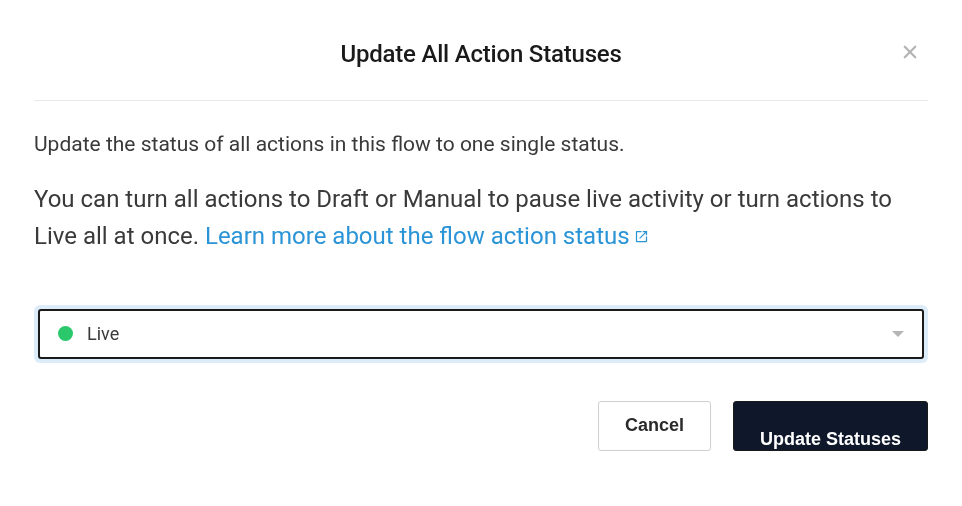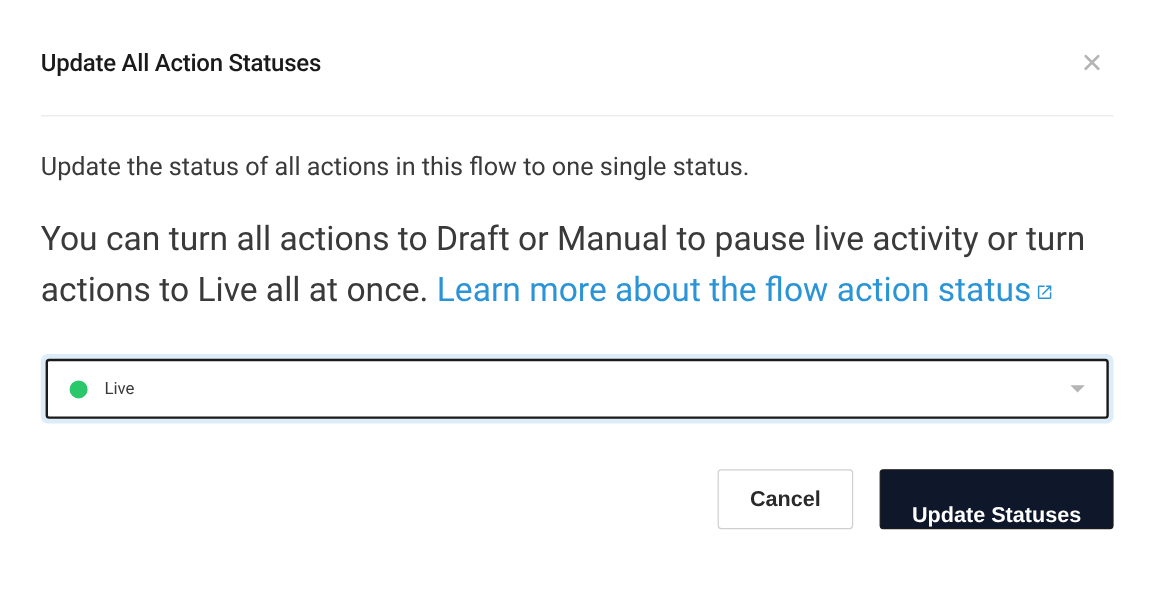--- a/index.html
+++ b/index.html
@@ -28,42 +28,43 @@
       color: #b5b5b5;
       display: flex;
       align-items: center;
       justify-content: center;
     }
     .close-btn svg {
       width: 18px;
       height: 18px;
     }
     .title {
-      font-size: 20px;
+      font-size: 24px;
       font-weight: 500;
       color: #1a1a1a;
       margin-bottom: 32px;
       letter-spacing: -0.2px;
+      text-align: center;
     }
     .divider {
       border: none;
       border-top: 1px solid #e8e8e8;
       margin-bottom: 28px;
     }
     .desc1 {
       font-size: 21px;
       color: #3a3a3a;
       line-height: 1.5;
       margin-bottom: 20px;
     }
     .desc2 {
-      font-size: 28px;
+      font-size: 24px;
       color: #3a3a3a;
       line-height: 1.55;
-      margin-bottom: 32px;
+      margin-bottom: 50px;
     }
     .link {
       color: #2a94d6;
       text-decoration: none;
       cursor: pointer;
     }
     .link svg {
       width: 15px;
       height: 15px;
       vertical-align: baseline;
@@ -96,21 +97,21 @@
     }
     .status-dot {
       width: 15px;
       height: 15px;
       border-radius: 50%;
       background: #2bc76b;
       margin-right: 14px;
       flex-shrink: 0;
     }
     .select-value {
-      font-size: 14px;
+      font-size: 18px;
       color: #3a3a3a;
     }
     .caret {
       position: absolute;
       right: 18px;
       top: 50%;
       transform: translateY(-50%);
       width: 0;
       height: 0;
       border-left: 6px solid transparent;

